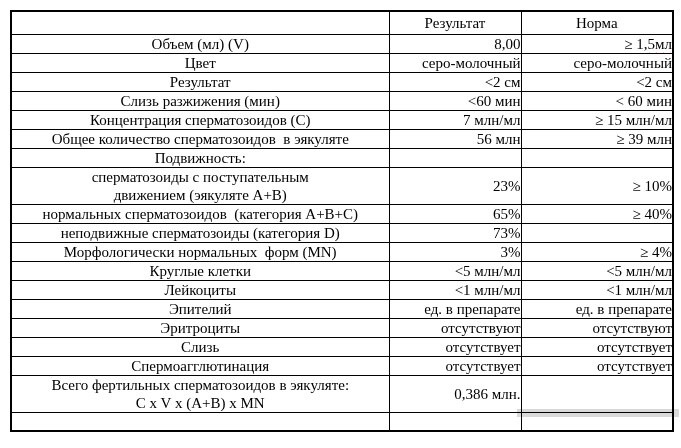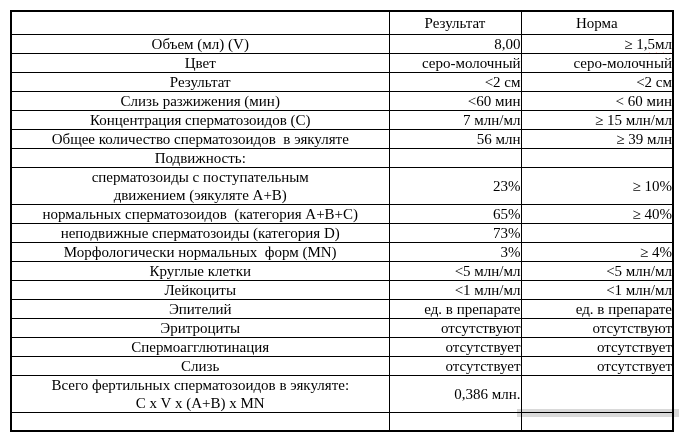--- a/index.html
+++ b/index.html
@@ -126,26 +126,26 @@
           <td class="c-label">Эпителий</td>
           <td class="c-result">ед. в препарате</td>
           <td class="c-norm">ед. в препарате</td>
         </tr>
         <tr>
           <td class="c-label">Эритроциты</td>
           <td class="c-result">отсутствуют</td>
           <td class="c-norm">отсутствуют</td>
         </tr>
         <tr>
-          <td class="c-label">Спермоагглютинация</td>
+          <td class="c-label">Слизь</td>
           <td class="c-result">отсутствует</td>
           <td class="c-norm">отсутствует</td>
         </tr>
         <tr>
-          <td class="c-label">Слизь</td>
+          <td class="c-label">Спермоагглютинация</td>
           <td class="c-result">отсутствует</td>
           <td class="c-norm">отсутствует</td>
         </tr>
         <tr>
           <td class="c-label">Всего фертильных сперматозоидов в эякуляте:
 C x V x (А+В) x MN</td>
           <td class="c-result">0,386 млн.</td>
           <td class="c-norm"></td>
         </tr>
         <tr>

